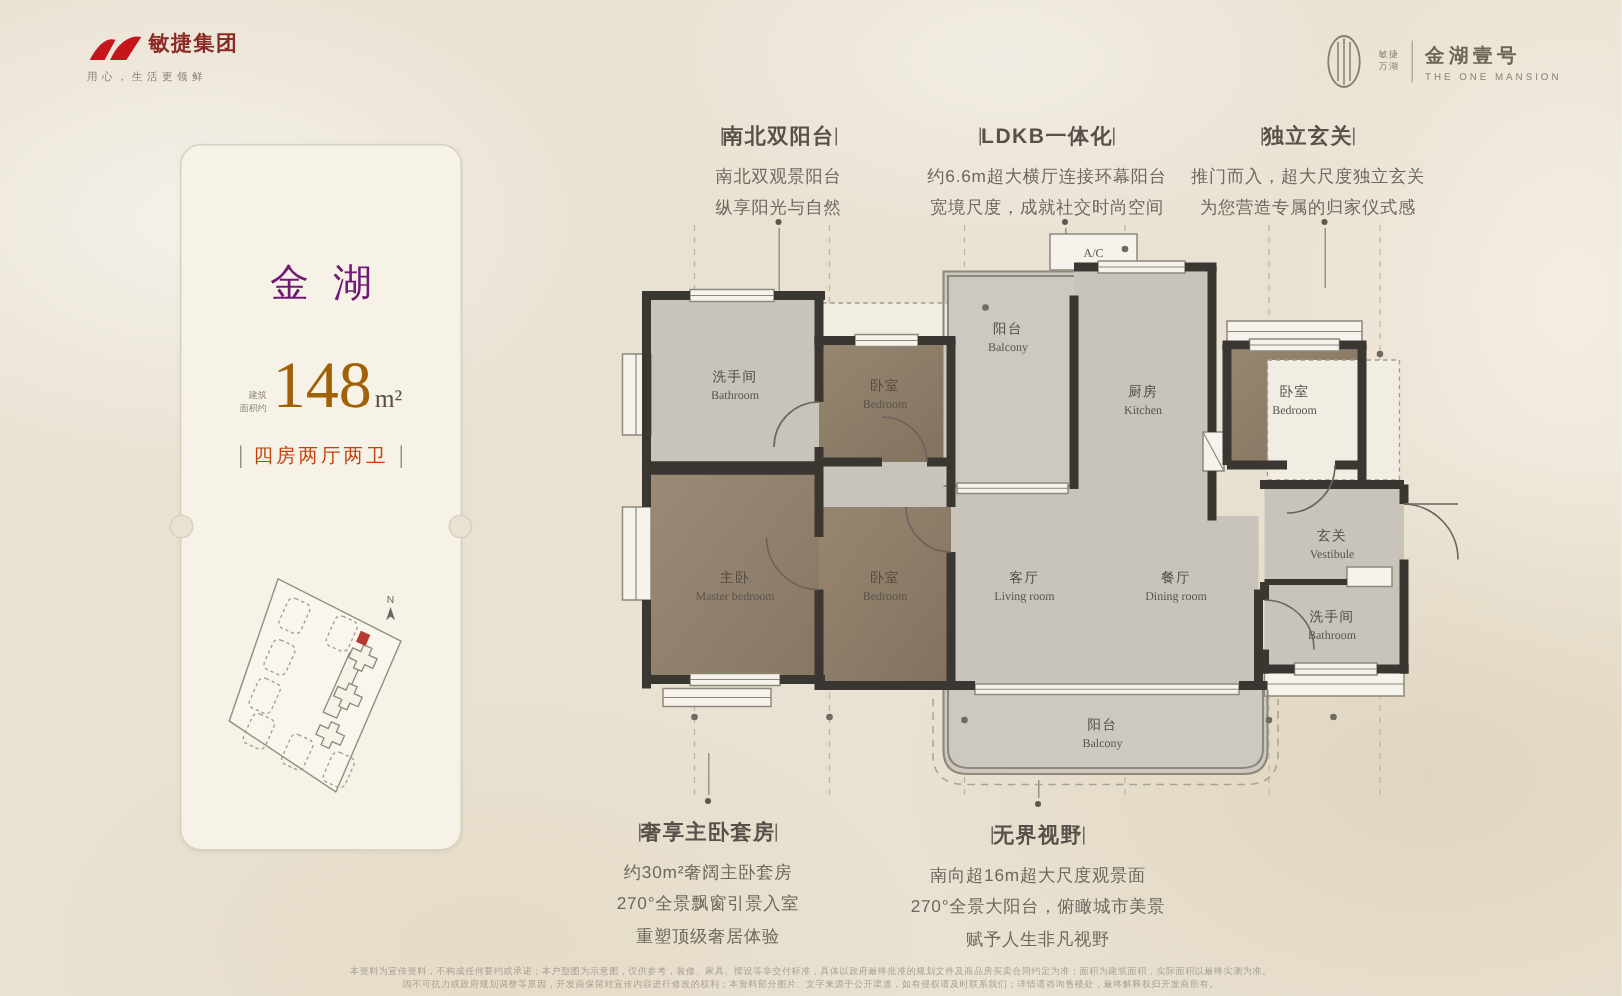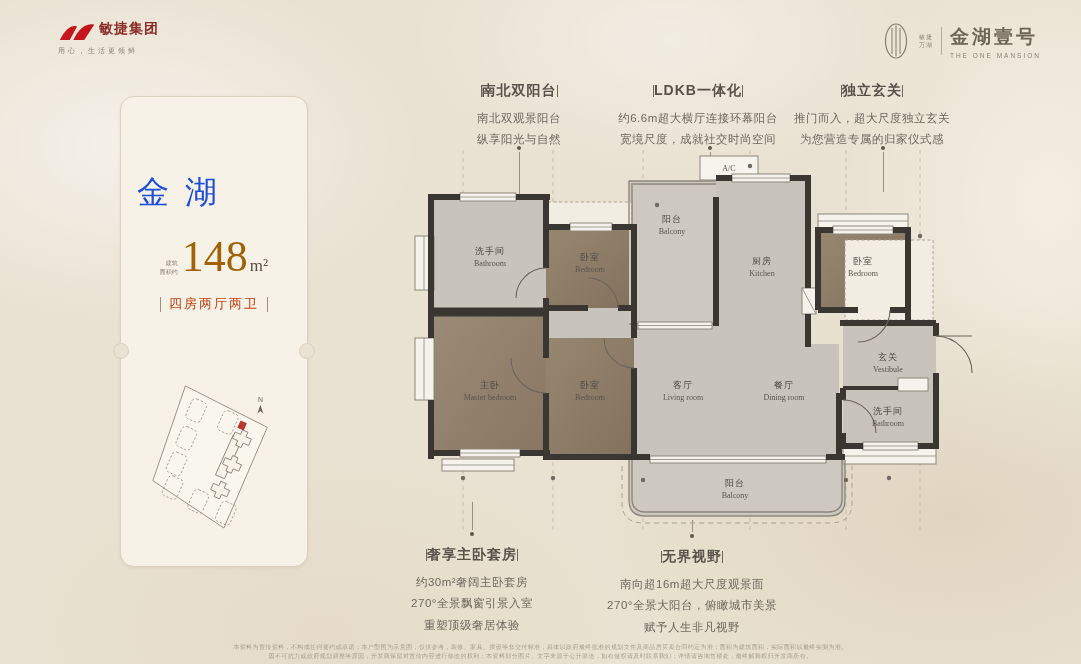--- a/index.html
+++ b/index.html
@@ -16,32 +16,32 @@
     color:#57514a;
   }
   
   .logo-left{position:absolute;left:58px;top:20px;width:150px;}
   .logo-left .row{display:flex;align-items:flex-start;gap:3px;}
   .logo-cn{font-size:14px;font-weight:bold;color:#8c2a26;letter-spacing:1px;}
   .tagline{margin-top:4px;font-size:7px;letter-spacing:3px;color:#8b8174;}
   .logo-right{position:absolute;right:40px;top:20px;display:flex;align-items:center;gap:8px;}
   .lr-small{font-size:6px;color:#877d6d;line-height:1.4;letter-spacing:1px;text-align:right;}
   .lr-divider{width:1px;height:28px;background:#b4ab9c;}
-  .lr-name{font-family:"Liberation Serif","DejaVu Serif",serif;font-size:19px;color:#6f6557;letter-spacing:3px;font-weight:bold;}
+  .lr-name{font-family:"Liberation Serif","DejaVu Serif",serif;font-size:13px;color:#6f6557;letter-spacing:3px;font-weight:bold;}
   .lr-en{font-size:6.5px;letter-spacing:2px;color:#8a8173;margin-top:2px;}
   
   .card{
     position:absolute;left:120px;top:96px;width:186px;height:469px;
     background:#f7f2e7;border:1px solid #d9d1c0;border-radius:14px;
     box-shadow:0 1px 3px rgba(120,105,80,.12);
   }
   .notch{position:absolute;width:14px;height:14px;border-radius:50%;background:#e9e1d1;border:1px solid #d9d1c0;top:246px;}
   .notch.l{left:-8px;} .notch.r{right:-8px;}
-  .card-title{position:absolute;top:74px;width:100%;
-    font-family:"Liberation Serif","DejaVu Serif",serif;font-size:32px;color:#1d4ed8;letter-spacing:16px;text-indent:16px;}
+  .card-title{position:absolute;top:74px;width:100%;text-align:center;
+    font-family:"Liberation Serif","DejaVu Serif",serif;font-size:26px;color:#701a75;letter-spacing:16px;text-indent:16px;}
   .area-row{position:absolute;top:138px;width:100%;display:flex;justify-content:center;align-items:baseline;}
   .area-prefix{font-size:6px;color:#8a8174;text-align:right;line-height:1.5;margin-right:4px;transform:translateY(-6px);}
   .area-num{font-family:"Liberation Serif","DejaVu Serif",serif;font-size:44px;color:#a16207;line-height:1;}
   .area-unit{font-family:"Liberation Serif","DejaVu Serif",serif;font-size:17px;color:#564e42;margin-left:2px;}
   .layout-row{position:absolute;top:198px;width:100%;display:flex;justify-content:center;align-items:center;gap:8px;
     font-size:13px;letter-spacing:2px;color:#c2410c;}
   .lbar{width:1px;height:15px;background:#9a9183;}
   .siteplan{position:absolute;left:20px;top:272px;}
   
   .callout{position:absolute;text-align:center;}

